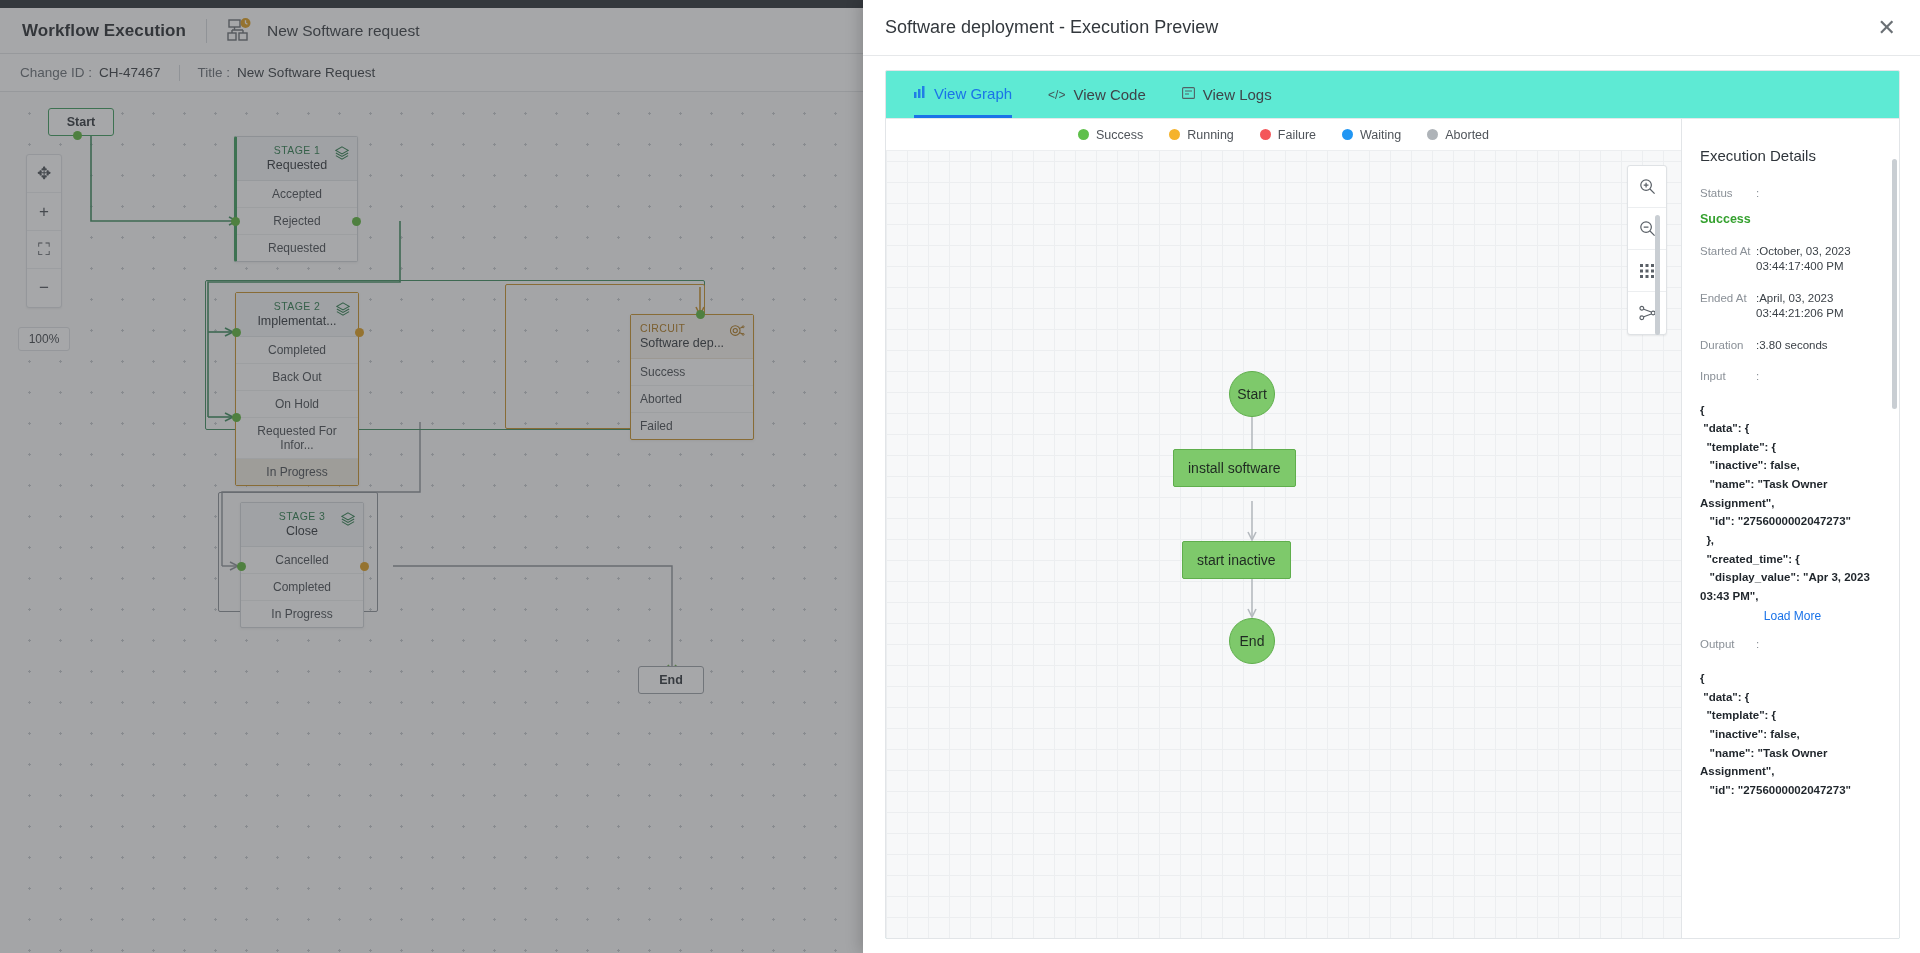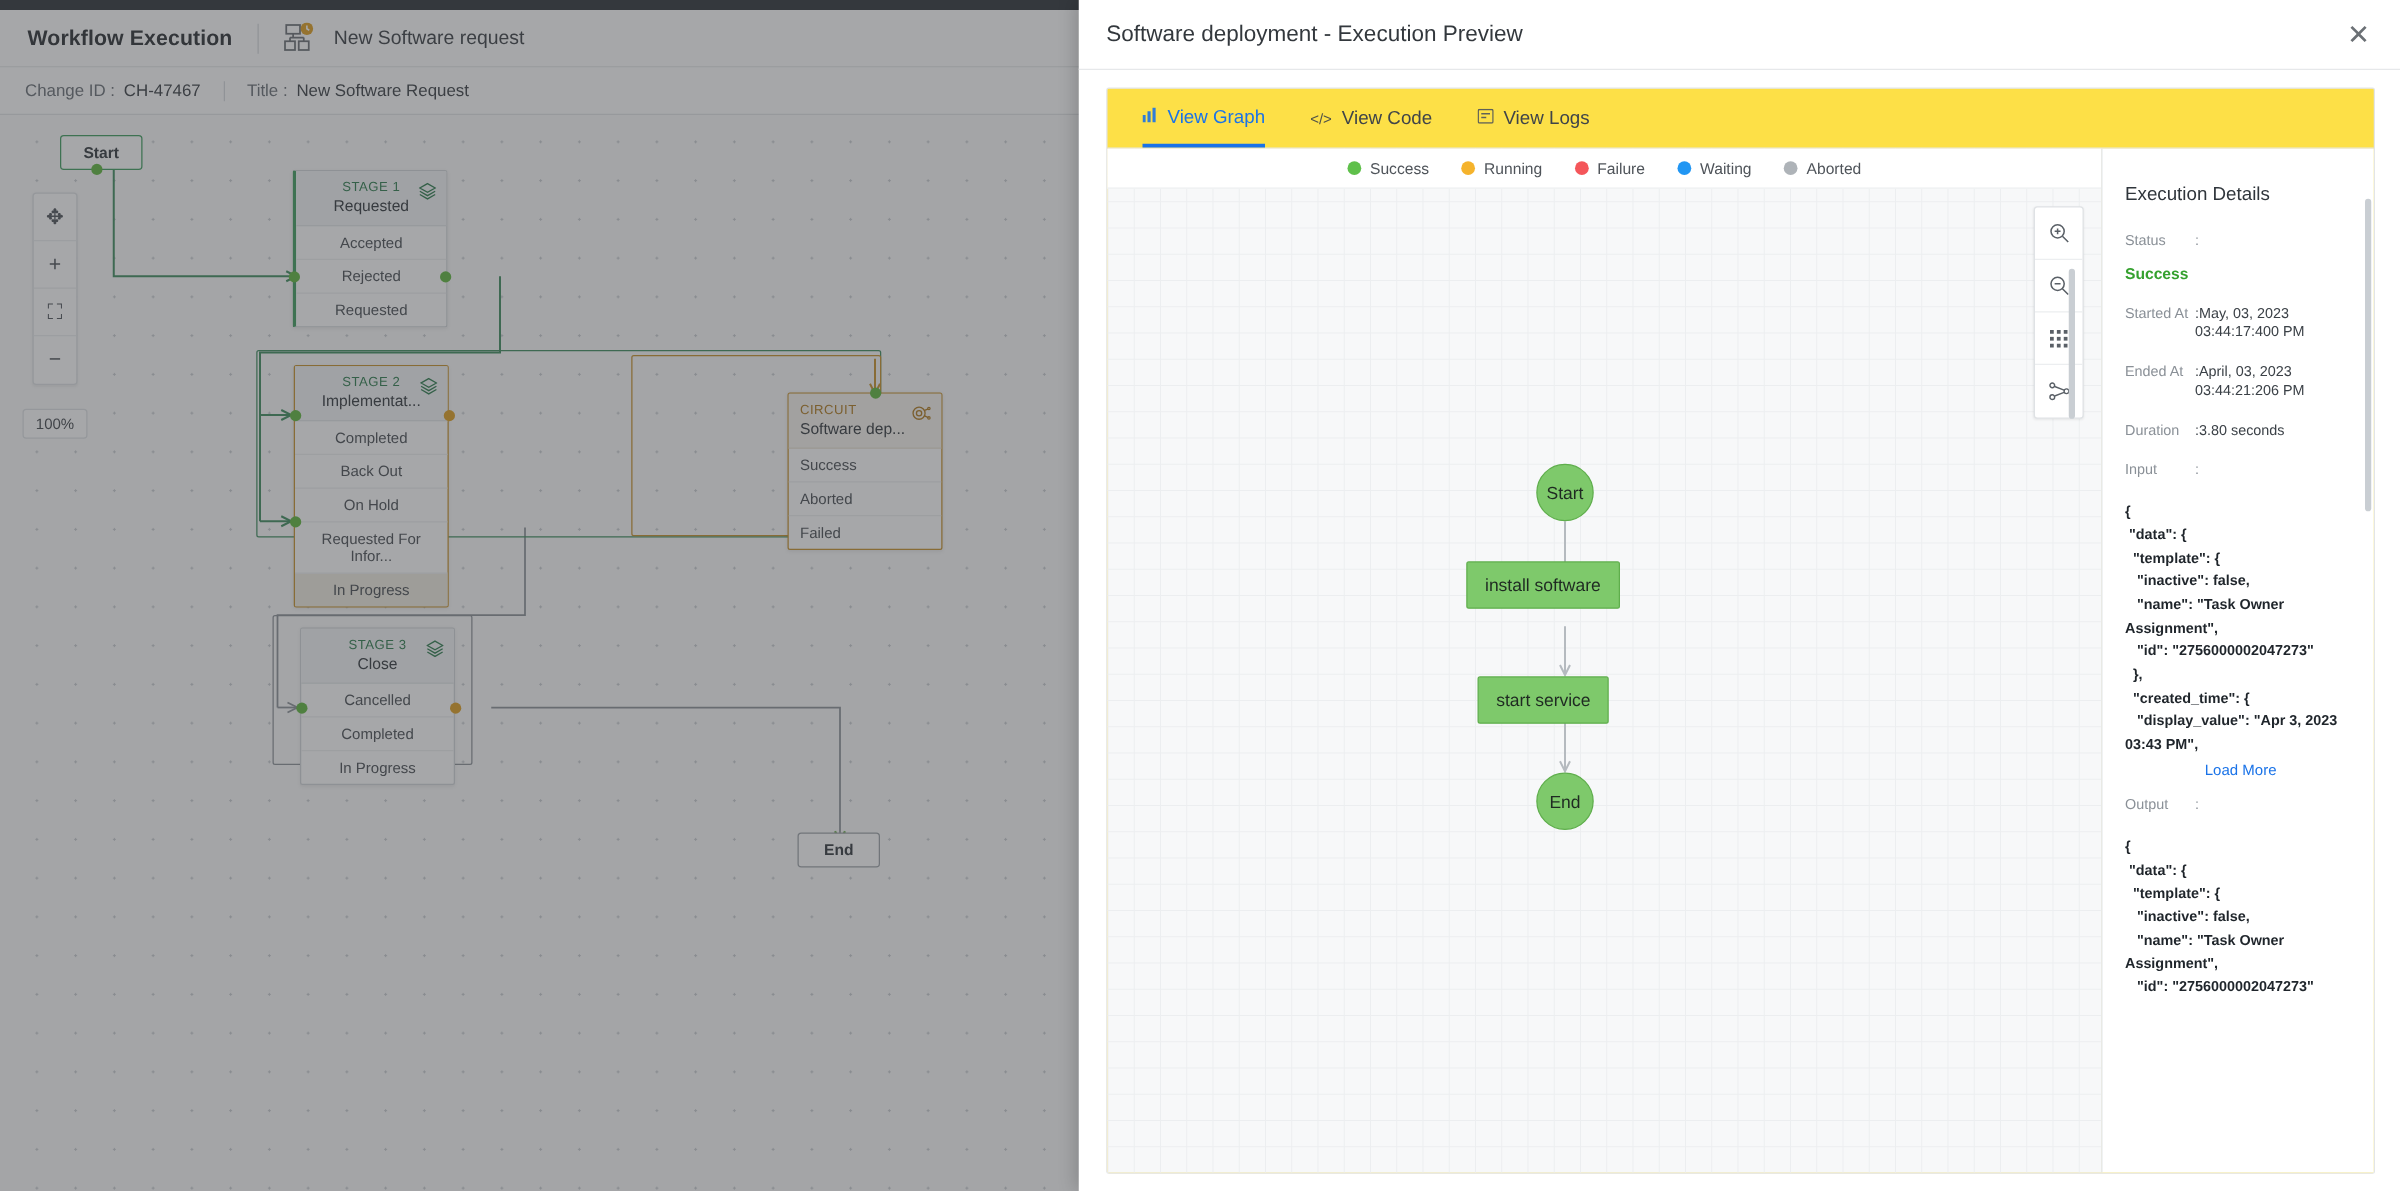--- a/index.html
+++ b/index.html
@@ -134,21 +134,21 @@
   .modal-head {
     height: 56px; min-height: 56px; border-bottom: 1px solid #e6e8ea;
     display: flex; align-items: center; padding: 0 24px 0 22px;
   }
   .modal-title { font-size: 18px; color: #33383d; flex: 1; }
   .modal-close { font-size: 22px; color: #6b7075; line-height: 1; cursor: pointer; }
 
   .modal-body { flex: 1; padding: 14px 20px 14px 22px; overflow: hidden; }
   .panel {
     width: 100%; height: 100%; border: 1px solid #e2e5e8; border-radius: 2px;
-    background: #fde047; display: flex; flex-direction: column;
+    background: #5eead4; display: flex; flex-direction: column;
   }
   .tabs {
     height: 48px; min-height: 48px; display: flex; align-items: center;
     gap: 36px; padding-left: 28px; border-bottom: 1px solid #e6e8ea;
   }
   .tab {
     display: flex; align-items: center; gap: 8px; height: 47px;
     font-size: 15px; color: #3f4449; cursor: pointer;
   }
   .tab.active { color: #1a73e8; border-bottom: 3px solid #1a73e8; }
@@ -483,42 +483,42 @@
                 <path d="M362,458 l4,8 l4,-8" stroke="#b5babf" stroke-width="1.6" fill="none"></path>
               </svg>
 
               <div class="fnode circle" style="left:343px; top:220px;">
                 <span>Start</span>
               </div>
               <div class="fnode rect" style="left:287px; top:298px;text-align:center;">
                 <span>install software</span>
               </div>
               <div class="fnode rect" style="left:296px; top:390px;">
-                <span>start service</span>
+                <span>start inactive</span>
               </div>
               <div class="fnode circle" style="left:343px; top:467px;">
                 <span>End</span>
               </div>
             </div>
 
             <div class="panel-scroll"></div>
           </div>
 
           <div class="details">
             <div class="det-title">Execution Details</div>
 
             <div class="det-row">
               <span class="det-k">Status</span>
               <span class="det-c">:</span>
             </div>
             <div class="det-status">Success</div>
 
             <div class="det-row">
               <span class="det-k">Started At</span>
-              <span class="det-v">:May, 03, 2023 03:44:17:400 PM</span>
+              <span class="det-v">:October, 03, 2023 03:44:17:400 PM</span>
             </div>
 
             <div class="det-row">
               <span class="det-k">Ended At</span>
               <span class="det-v">:April, 03, 2023 03:44:21:206 PM</span>
             </div>
 
             <div class="det-row">
               <span class="det-k">Duration</span>
               <span class="det-v">:3.80 seconds</span>

